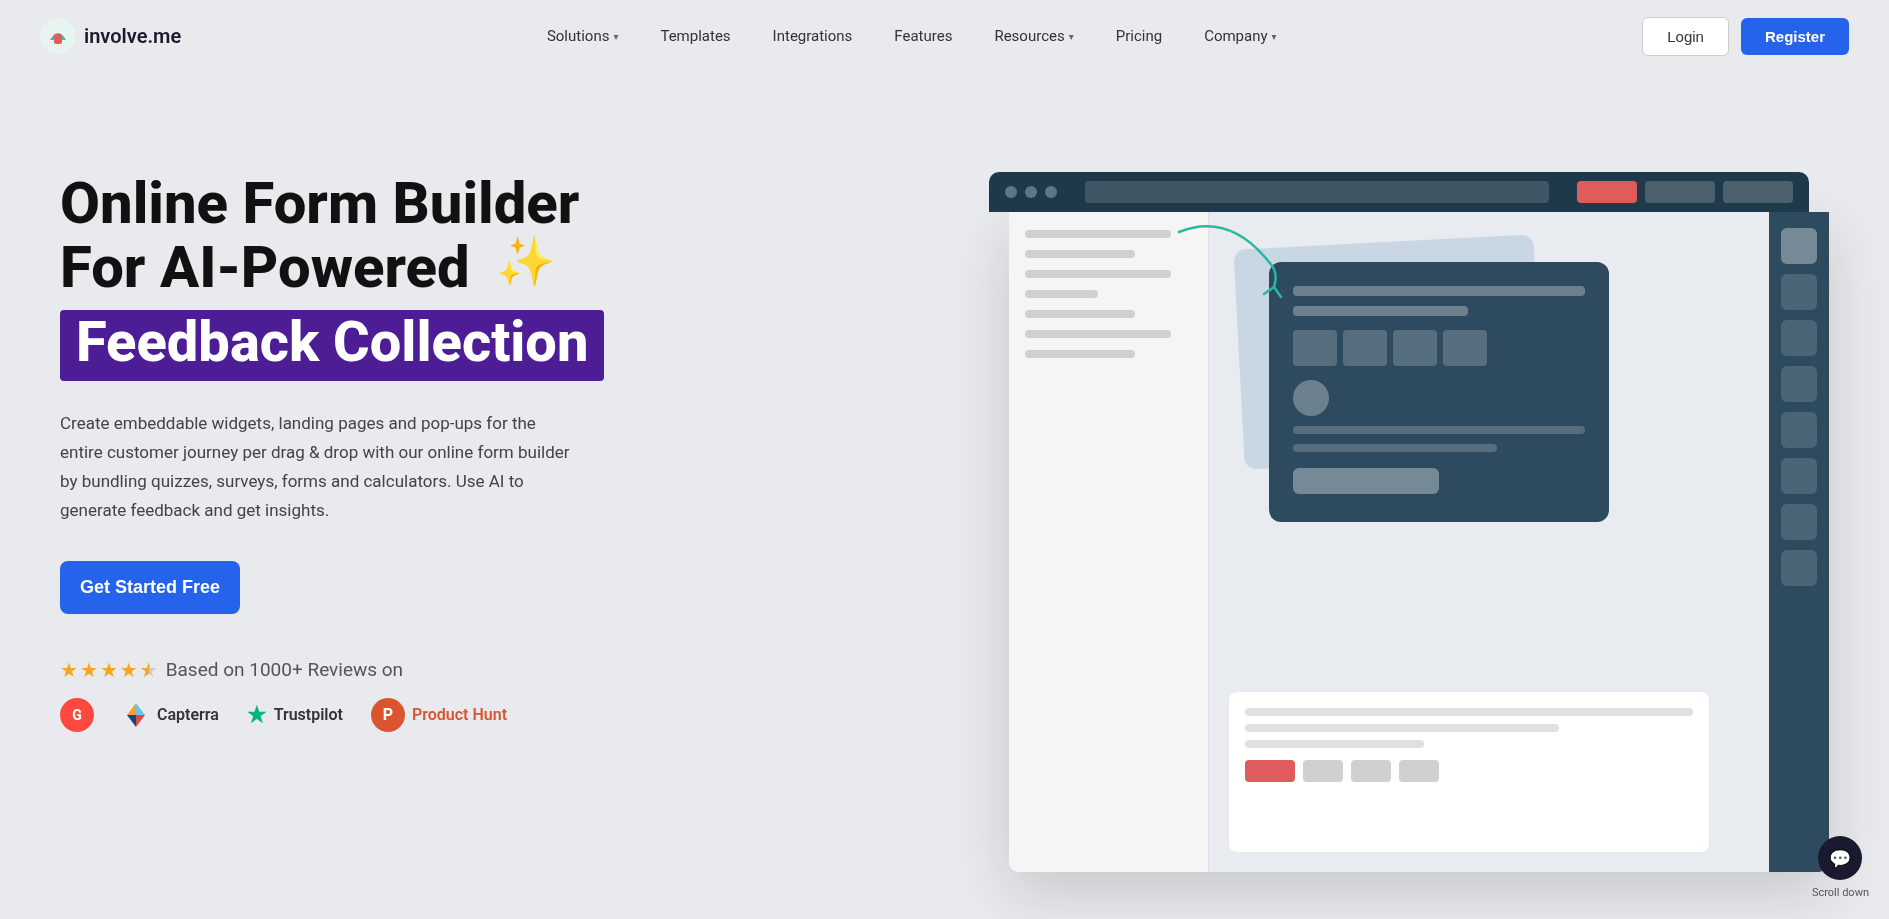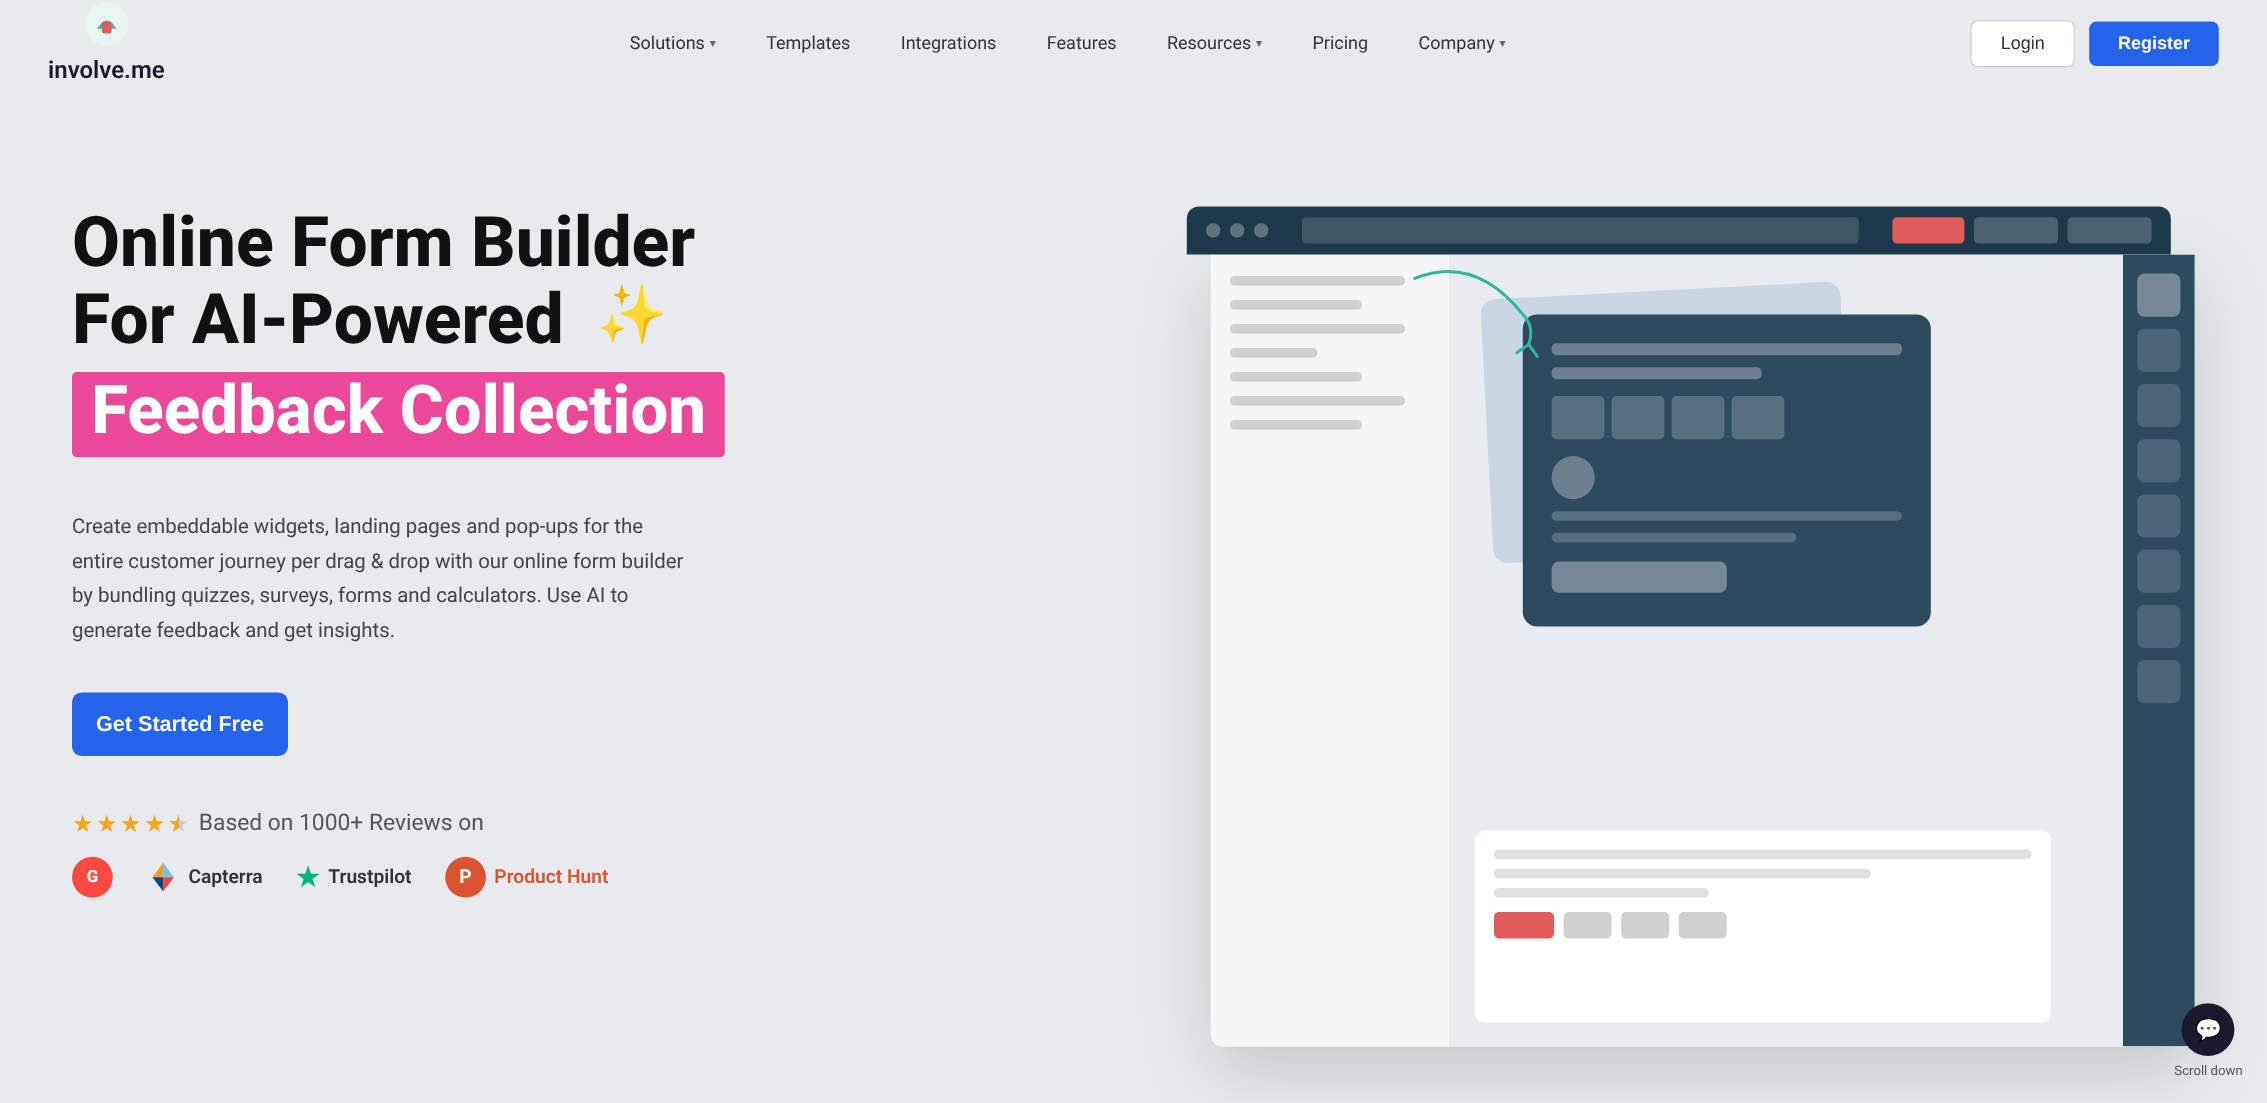--- a/index.html
+++ b/index.html
@@ -19,21 +19,20 @@
       height: 72px;
       background-color: #e8eaed;
       position: relative;
       z-index: 10;
     }
     .nav-logo {
       display: flex;
       align-items: center;
       gap: 8px;
       text-decoration: none;
-      flex-direction: column;
     }
     .logo-icon {
       width: 36px;
       height: 36px;
     }
     .logo-text {
       font-size: 20px;
       font-weight: 600;
       color: #1a1a2e;
     }
@@ -104,32 +103,32 @@
     .hero-title .line2 {
       display: flex;
       align-items: flex-start;
       gap: 27px;
     }
     .sparkle {
       font-size: 48px;
     }
     .hero-title .highlight {
       display: inline-block;
-      background: #ec4899;
+      background: #4c1d95;
       color: white;
       padding: 2px 16px 8px 16px;
       border-radius: 4px;
       margin-top: 10px;
       font-size: 56px;
     }
     .hero-desc {
       font-size: 17px;
       color: #444;
       line-height: 1.7;
-      margin: 44px 0 36px 0;
+      margin: 28px 0 36px 0;
       max-width: 520px;
     }
     .btn-cta {
       display: inline-block;
       padding: 16px 20px;
       background: #2563eb;
       color: white;
       border: none;
       border-radius: 8px;
       font-size: 18px;

